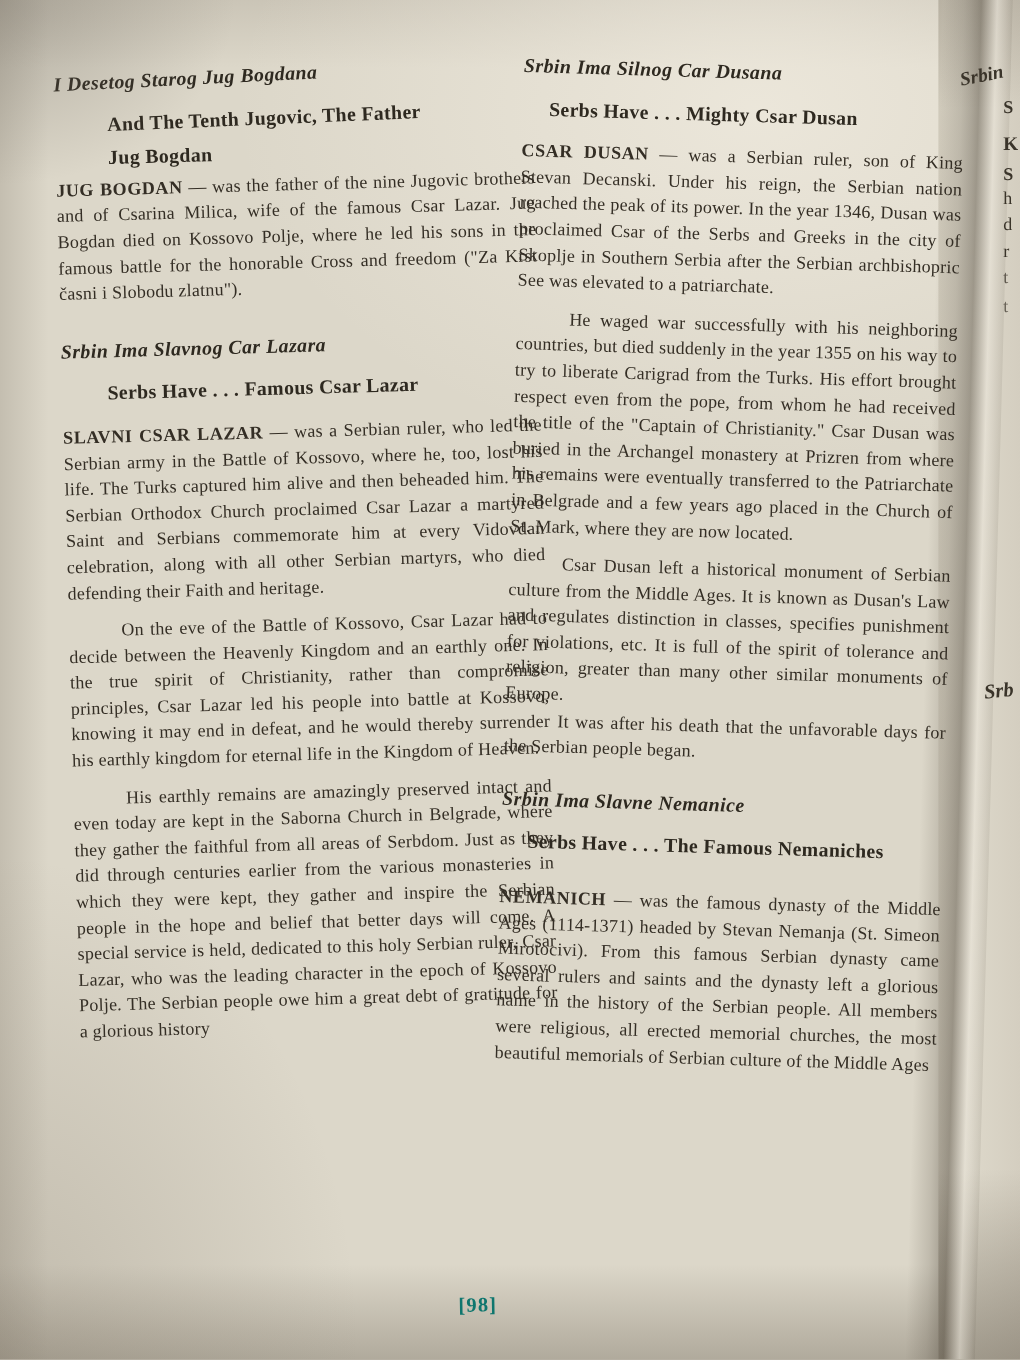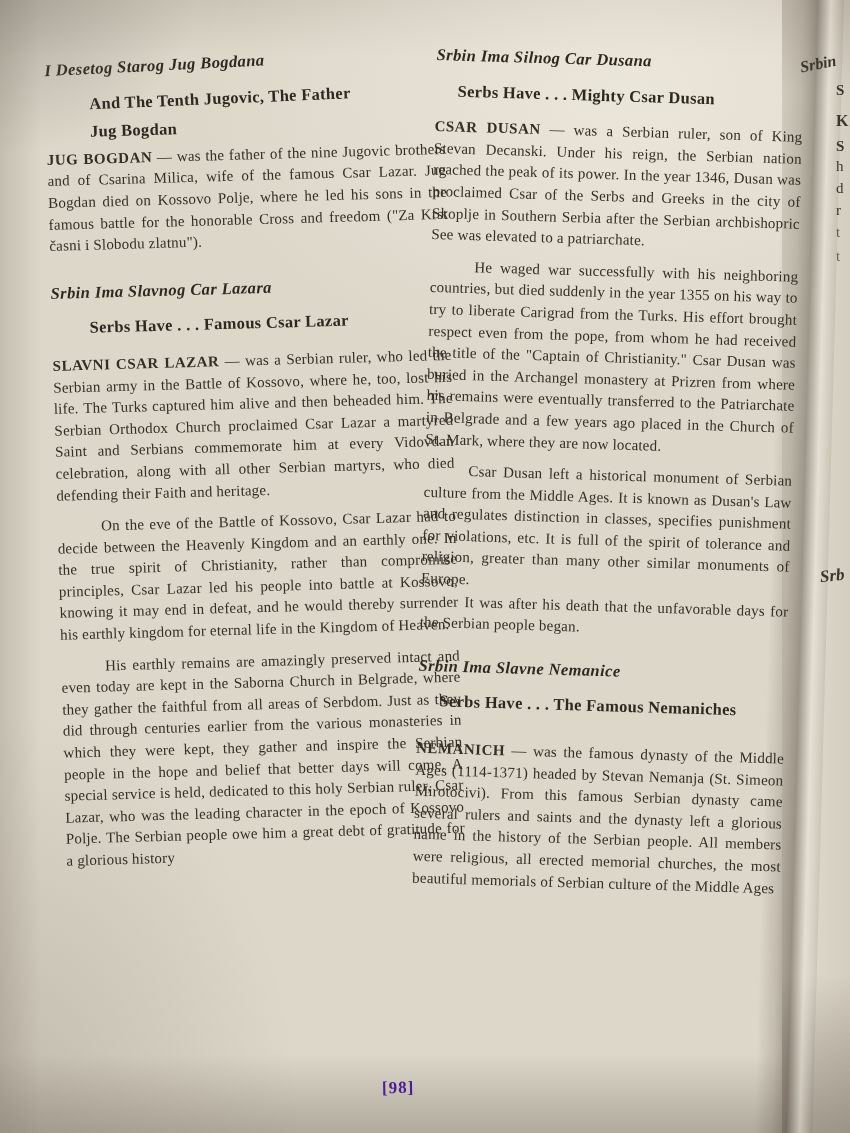--- a/index.html
+++ b/index.html
@@ -56,21 +56,21 @@
   .ind-r{margin-left:22px;}
   p{margin:0 0 1px 0;}
   p.lead-para{margin-top:6px;}
   p.indent{text-indent:44px;margin-top:1px;}
   .lead{font-weight:bold;letter-spacing:.5px;}
   .sect-gap{height:24px;}
   .small-gap{height:8px;}
   
   .page-number{
     position:absolute;left:382px;top:1078px;font-weight:bold;font-size:17px;
-    letter-spacing:1px;transform:rotate(-1deg);color:#4c1d95;
+    letter-spacing:1px;transform:rotate(-1deg);color:#0f766e;
   }
   
   .frag{position:absolute;color:#3a342a;font-weight:bold;}
   .frag-srbin{left:800px;top:55px;font-style:italic;font-size:16px;transform:rotate(-11deg);}
   .frag-srb{left:820px;top:566px;font-style:italic;font-size:17px;transform:rotate(-6deg);}
   .frag-letter{left:836px;font-size:15px;letter-spacing:0;}
   .fl-0{top:82px;}  .fl-1{top:112px;font-size:16px;}
   .fl-2{top:138px;} .fl-3{top:158px;font-weight:normal;}
   .fl-4{top:180px;font-weight:normal;} .fl-5{top:202px;font-weight:normal;}
   .fl-6{top:224px;font-weight:normal;opacity:.75;} .fl-7{top:248px;font-weight:normal;opacity:.7;}

